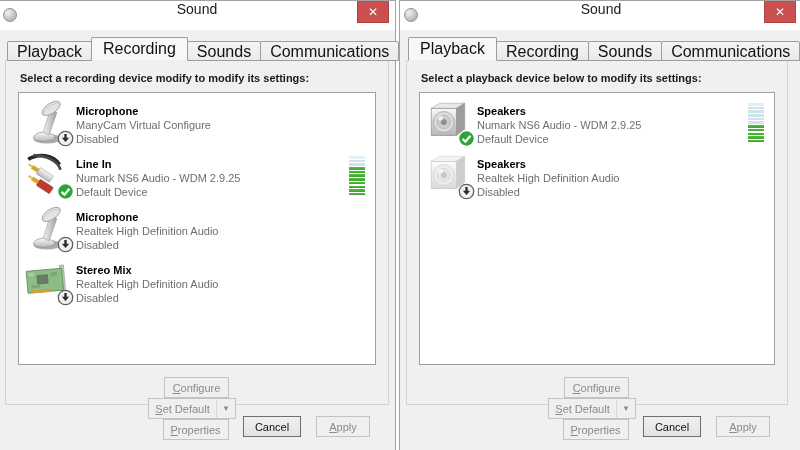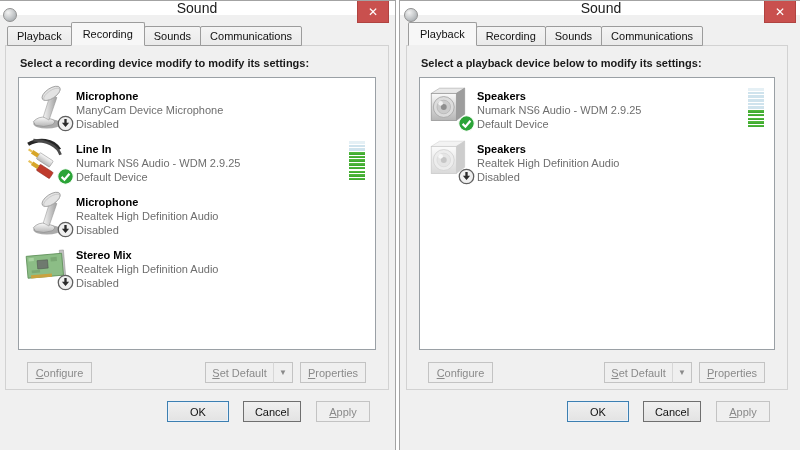--- a/index.html
+++ b/index.html
@@ -7,32 +7,32 @@
     --ok-border:#3c7fb1; --win-border:#a3a3a3;
   }
   *{box-sizing:border-box}
   html,body{margin:0;padding:0}
   body{width:800px;height:450px;overflow:hidden;position:relative;background:#fff;
        font-family:"Liberation Sans",sans-serif;color:#1a1a1a;}
   .window{position:absolute;top:0;height:454px;background:#f0f0f0;border:1px solid var(--win-border);}
   #win0{left:-2px;width:398px;}
   #win1{left:399px;width:404px;}
 
-  .titlebar{height:14px;background:#fff;position:relative;display:flex;align-items:center;}
+  .titlebar{height:29px;background:#fff;position:relative;display:flex;align-items:flex-start;}
   .app-icon{position:absolute;left:4px;top:7px;width:14px;height:14px;border-radius:50%;
     background:radial-gradient(circle at 35% 30%,#f2f2f2,#9aa0a4);border:1px solid #919191;}
   .title{flex:1;text-align:center;font-size:14px;color:#1a1a1a;}
   .close{position:absolute;top:0;width:32px;height:22px;background:var(--close);
     border:1px solid #b04340;border-top:none;color:#fff;font-size:12px;line-height:20px;
     text-align:center;cursor:default;padding:0;}
   #win0 .close{right:6px}
   #win1 .close{right:6px}
 
   .tabs{display:flex;align-items:flex-end;padding:9px 0 0 8px;height:31px;position:relative;z-index:2;margin-bottom:-1px;}
-  .tab{font-size:11px;padding:0 9px;height:20px;line-height:19px;background:linear-gradient(#f4f4f4,#eaeaea);
+  .tab{font-size:16px;padding:0 9px;height:20px;line-height:19px;background:linear-gradient(#f4f4f4,#eaeaea);
     border:1px solid #9c9c9c;border-radius:2px 2px 0 0;margin-right:-1px;color:#111;}
   .tab.active{background:#f7f7f7;height:24px;line-height:22px;border-bottom:1px solid #f0f0f0;
     position:relative;z-index:3;padding:0 11px;}
 
   .tabpage{margin:0 6px;border:1px solid #d2d2d2;background:#f0f0f0;height:345px;padding:0 12px;position:relative;z-index:1;}
   #win1 .tabpage{margin:0 14px 0 6px;}
 
   .instruction{font-size:11px;font-weight:600;margin:11px 0 8px 2px;}
 
   .listbox{background:#fff;border:1px solid #9aa0a5;height:273px;padding:6px 0 0 6px;overflow:hidden;}
@@ -44,21 +44,21 @@
   .device-text{margin-left:5px;padding-top:5px;font-size:11px;}
   .dev-name{font-weight:600;color:#000;line-height:14px;}
   .dev-desc,.dev-status{color:#6e6e6e;line-height:14px;}
 
   .meter{position:absolute;right:10px;top:4px;width:16px;display:flex;flex-direction:column;}
   .seg{height:2.6px;margin-bottom:1.1px;width:16px;}
   .seg-blue{background:var(--meter-blue);}
   .seg-faint{opacity:.55;}
   .seg-green{background:linear-gradient(#55bd40,var(--meter-green));}
 
-  .device-buttons{display:flex;align-items:center;margin-top:12px;font-size:11px;padding-right:10px;}
+  .device-buttons{display:flex;align-items:center;margin-top:12px;font-size:11px;padding-right:10px;flex-direction:column;}
   .btn{height:21px;display:inline-flex;align-items:center;justify-content:center;font-size:11px;
     font-family:"Liberation Sans",sans-serif;padding:0;}
   .btn .ak{display:block;}
   .btn .ak::first-letter{text-decoration:underline;}
   .btn-gray{background:#efefef;border:1px solid #c3c3c3;color:#8a8a8a;}
   .cfg{width:65px;margin-left:9px;}
   .spacer{flex:1;}
   .split{display:flex;}
   .split-main{width:68px;border-right:none;}
   .split-arrow{width:20px;border-left:1px solid #d7d7d7;font-size:8px;}
@@ -118,21 +118,21 @@
               <ellipse cx="25" cy="10" rx="9" ry="3.6" fill="none" stroke="#bdbdbd" stroke-width="0.6"></ellipse>
             </g>
           </svg>
           <svg class="badge" viewBox="0 0 16 16">
             <circle cx="8" cy="8" r="6.8" fill="#f0f0f0" stroke="#5f5f5f" stroke-width="1.2"></circle>
             <path d="M6.9 3.8 h2.2 v3.4 h2.3 L8 11.4 L4.6 7.2 h2.3 z" fill="#2a2a2a"></path>
           </svg>
         </div>
         <div class="device-text">
           <div class="dev-name">Microphone</div>
-          <div class="dev-desc">ManyCam Device Microphone</div>
+          <div class="dev-desc">ManyCam Virtual Configure</div>
           <div class="dev-status">Disabled</div>
         </div>
       </div>
 
       <div class="device-row">
         <div class="device-icon">
           <svg class="dev" viewBox="0 0 44 44">
             <path d="M3 7 C13 1 27 2 33 12" fill="none" stroke="#262626" stroke-width="3.4"></path>
             <path d="M8 3 C20 3.5 31 8 34 17" fill="none" stroke="#4a4a4a" stroke-width="2.6"></path>
             <g transform="rotate(33 16 20)">

